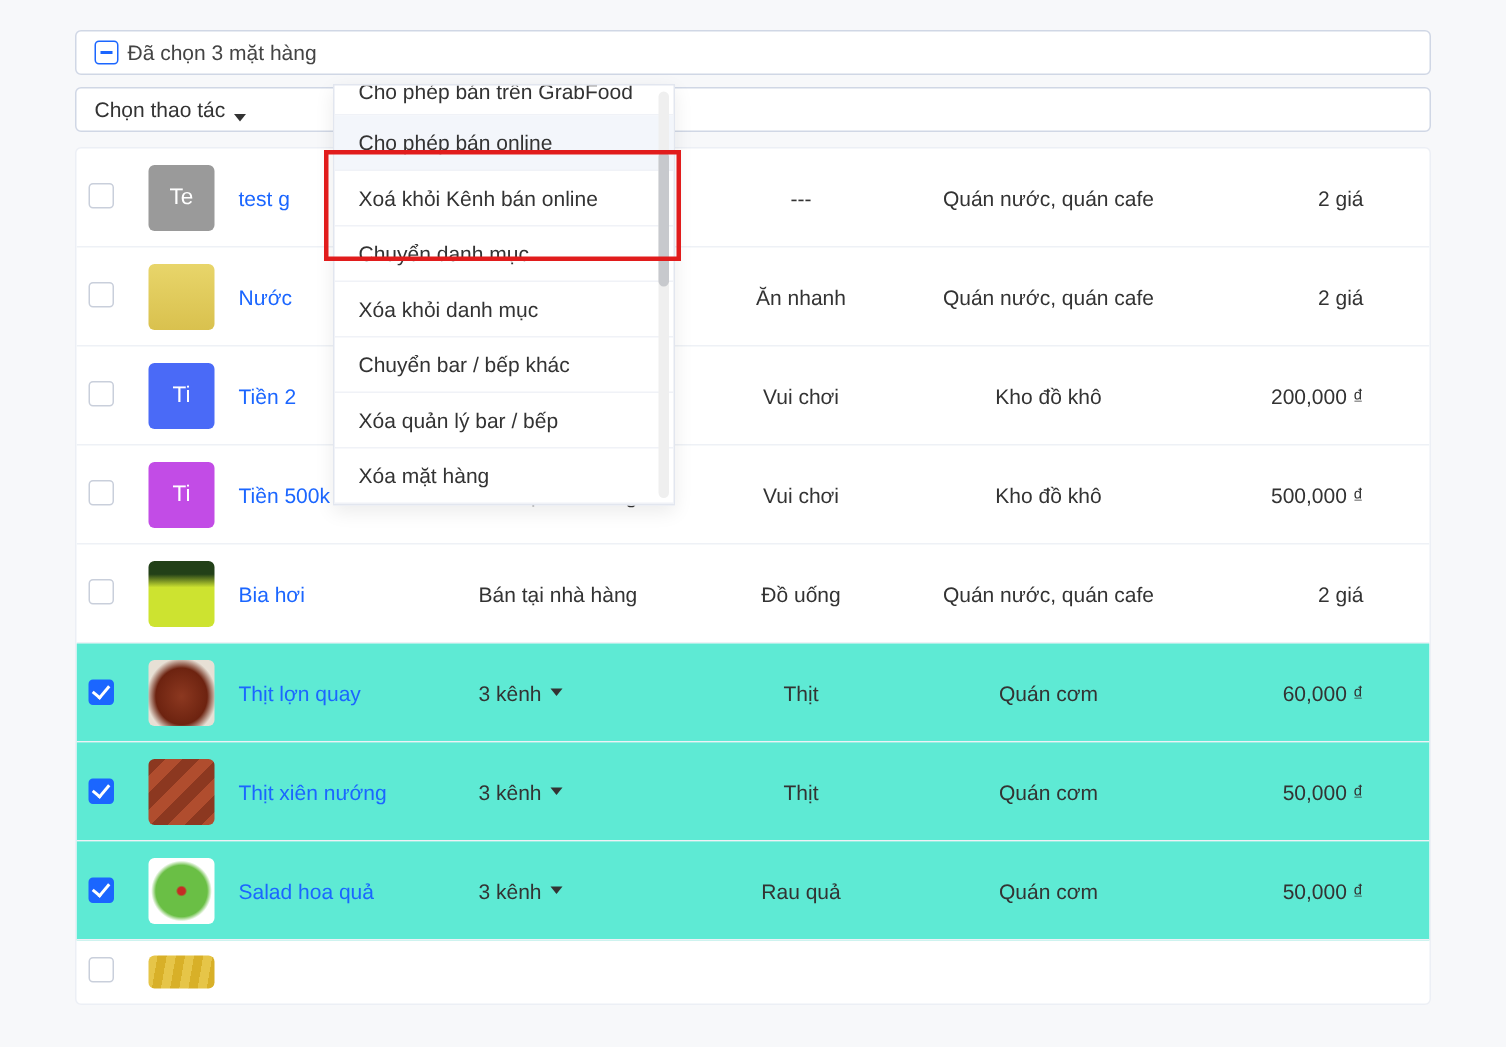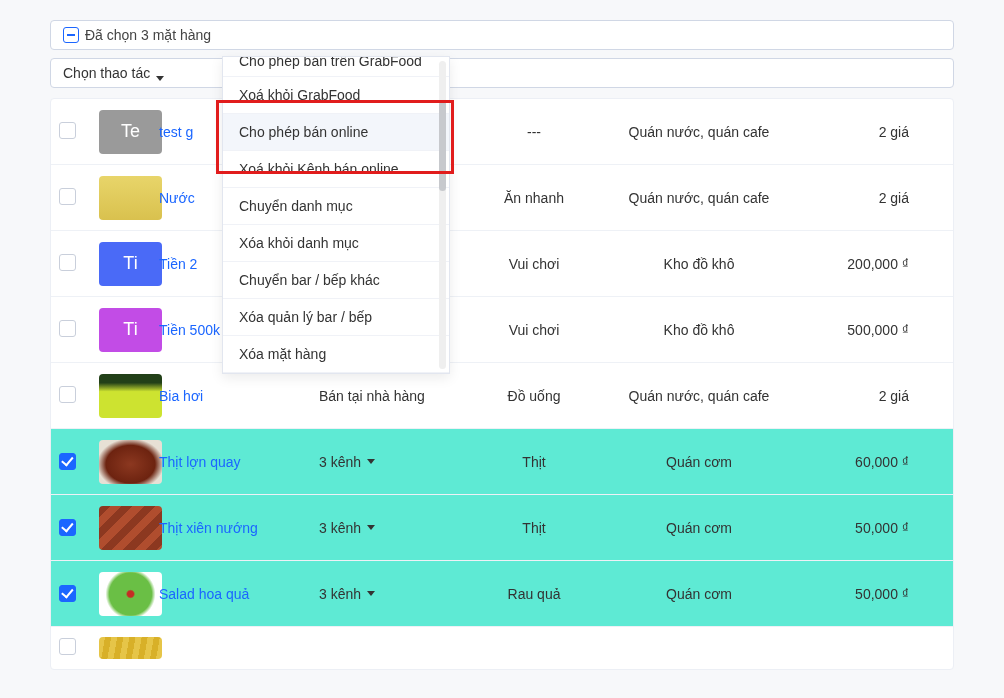--- a/index.html
+++ b/index.html
@@ -113,24 +113,24 @@
   }
   .cb.checked { background:#1b66ff; border-color:#1b66ff; }
   .cb.checked::after {
     content:"";
     width:5px;height:9px;
     border-right:2px solid #fff;
     border-bottom:2px solid #fff;
     transform:rotate(40deg) translate(-1px,-1px);
   }
   .thumb {
-    width: 63px; height: 44px;
+    width: 44px; height: 44px;
     border-radius: 4px;
     display:flex;align-items:center;justify-content:center;
-    color:#fff;font-size:18px;font-weight:400;
+    color:#fff;font-size:15px;font-weight:400;
     overflow:hidden;
   }
   .thumb.te { background:#9a9a9a; }
   .thumb.ti-blue { background:#4a6af7; }
   .thumb.ti-pink { background:#c24ce6; }
   .link { color:#1b66ff; cursor:pointer; }
   .channel-cell { color:#333; display:flex; align-items:center; gap:6px;}
   .caret-sm {
     display:inline-block;width:0;height:0;
     border-left:4px solid transparent;border-right:4px solid transparent;
@@ -168,21 +168,20 @@
     <span class="minus-box"></span>
     <span>Đã chọn 3 mặt hàng</span>
   </div>
   <div class="action-btn">
     <span>Chọn thao tác</span>
     <span class="caret-down"></span>
   </div>
 
   <div class="dropdown">
     <div class="dropdown-item partial-top">Cho phép bán trên GrabFood</div>
-    <div class="dropdown-item">Xoá khỏi GrabFood</div>
     <div class="dropdown-item hover">Cho phép bán online</div>
     <div class="dropdown-item">Xoá khỏi Kênh bán online</div>
     <div class="dropdown-item">Chuyển danh mục</div>
     <div class="dropdown-item">Xóa khỏi danh mục</div>
     <div class="dropdown-item">Chuyển bar / bếp khác</div>
     <div class="dropdown-item">Xóa quản lý bar / bếp</div>
     <div class="dropdown-item">Xóa mặt hàng</div>
     <div class="dropdown-scroll"></div>
   </div>
 

